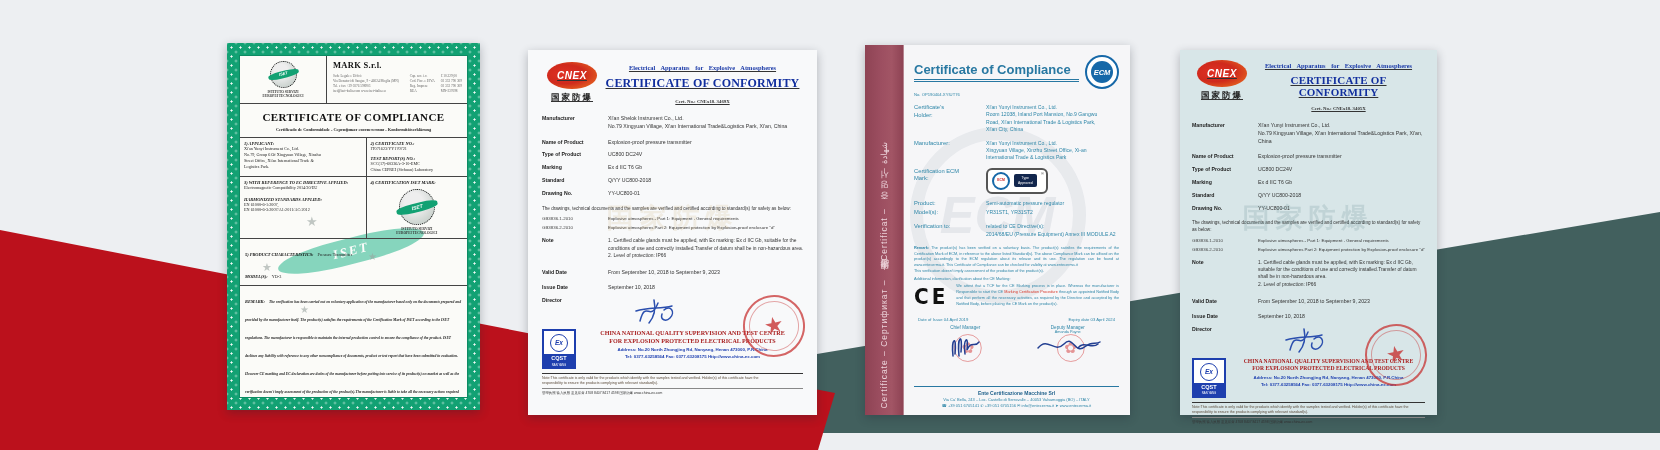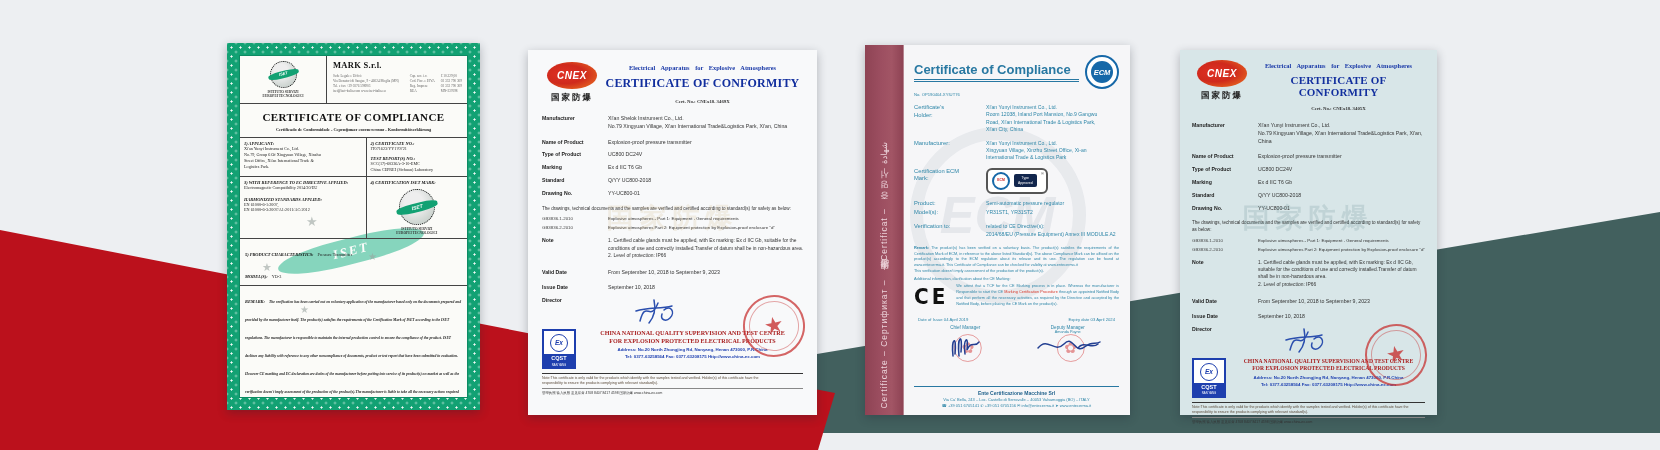--- a/index.html
+++ b/index.html
@@ -49,21 +49,21 @@
   .c1-remark .val{font-size:3.7px;font-style:italic;font-weight:bold;text-align:justify;line-height:1.5;}
   .c1-wm-ribbon{position:absolute;left:36px;top:182px;width:150px;height:26px;background:#28b78d;
       opacity:.55;border-radius:50% / 60%;transform:rotate(-14deg);display:flex;align-items:center;
       justify-content:center;color:#fff;font-weight:bold;font-style:italic;font-size:13px;
       letter-spacing:2px;pointer-events:none;}
   .c1-star{position:absolute;color:#9aa4a0;opacity:.6;pointer-events:none;}
   
   .cnex{background:#f8f9fa;padding:12px 14px;box-sizing:border-box;color:#333;}
   .c2{left:528px;top:50px;width:289px;height:365px;}
   .c4{left:1180px;top:50px;width:257px;height:365px;background:#d8e6e8;padding:10px 12px;}
-  .cnex-head{display:flex;}
+  .cnex-head{display:flex;text-decoration:underline;}
   .cnex-logo-box{width:60px;flex:none;text-align:center;}
   .cnex-oval{width:50px;height:27px;border-radius:50%;margin:0 auto;
       background:radial-gradient(ellipse at 35% 45%,#e03024 0%,#cf2a1c 45%,#ef7c22 100%);
       display:flex;align-items:center;justify-content:center;}
   .cnex-oval span{color:#fff;font-weight:bold;font-style:italic;font-size:10px;letter-spacing:.5px;}
   .cnex-cn{font-size:8.5px;letter-spacing:2px;color:#222;margin-top:3px;font-weight:bold;}
   .cnex-head-r{flex:1;text-align:center;font-family:"Liberation Serif",serif;}
   .cnex-line1{font-size:6.4px;font-weight:bold;color:#1b3aa8;word-spacing:4px;margin-top:2px;}
   .cnex-title{font-size:12px;font-weight:bold;color:#122f9e;margin-top:5px;letter-spacing:.2px;}
   .cnex-certno{font-size:4.8px;font-weight:bold;color:#333;margin-top:8px;}

